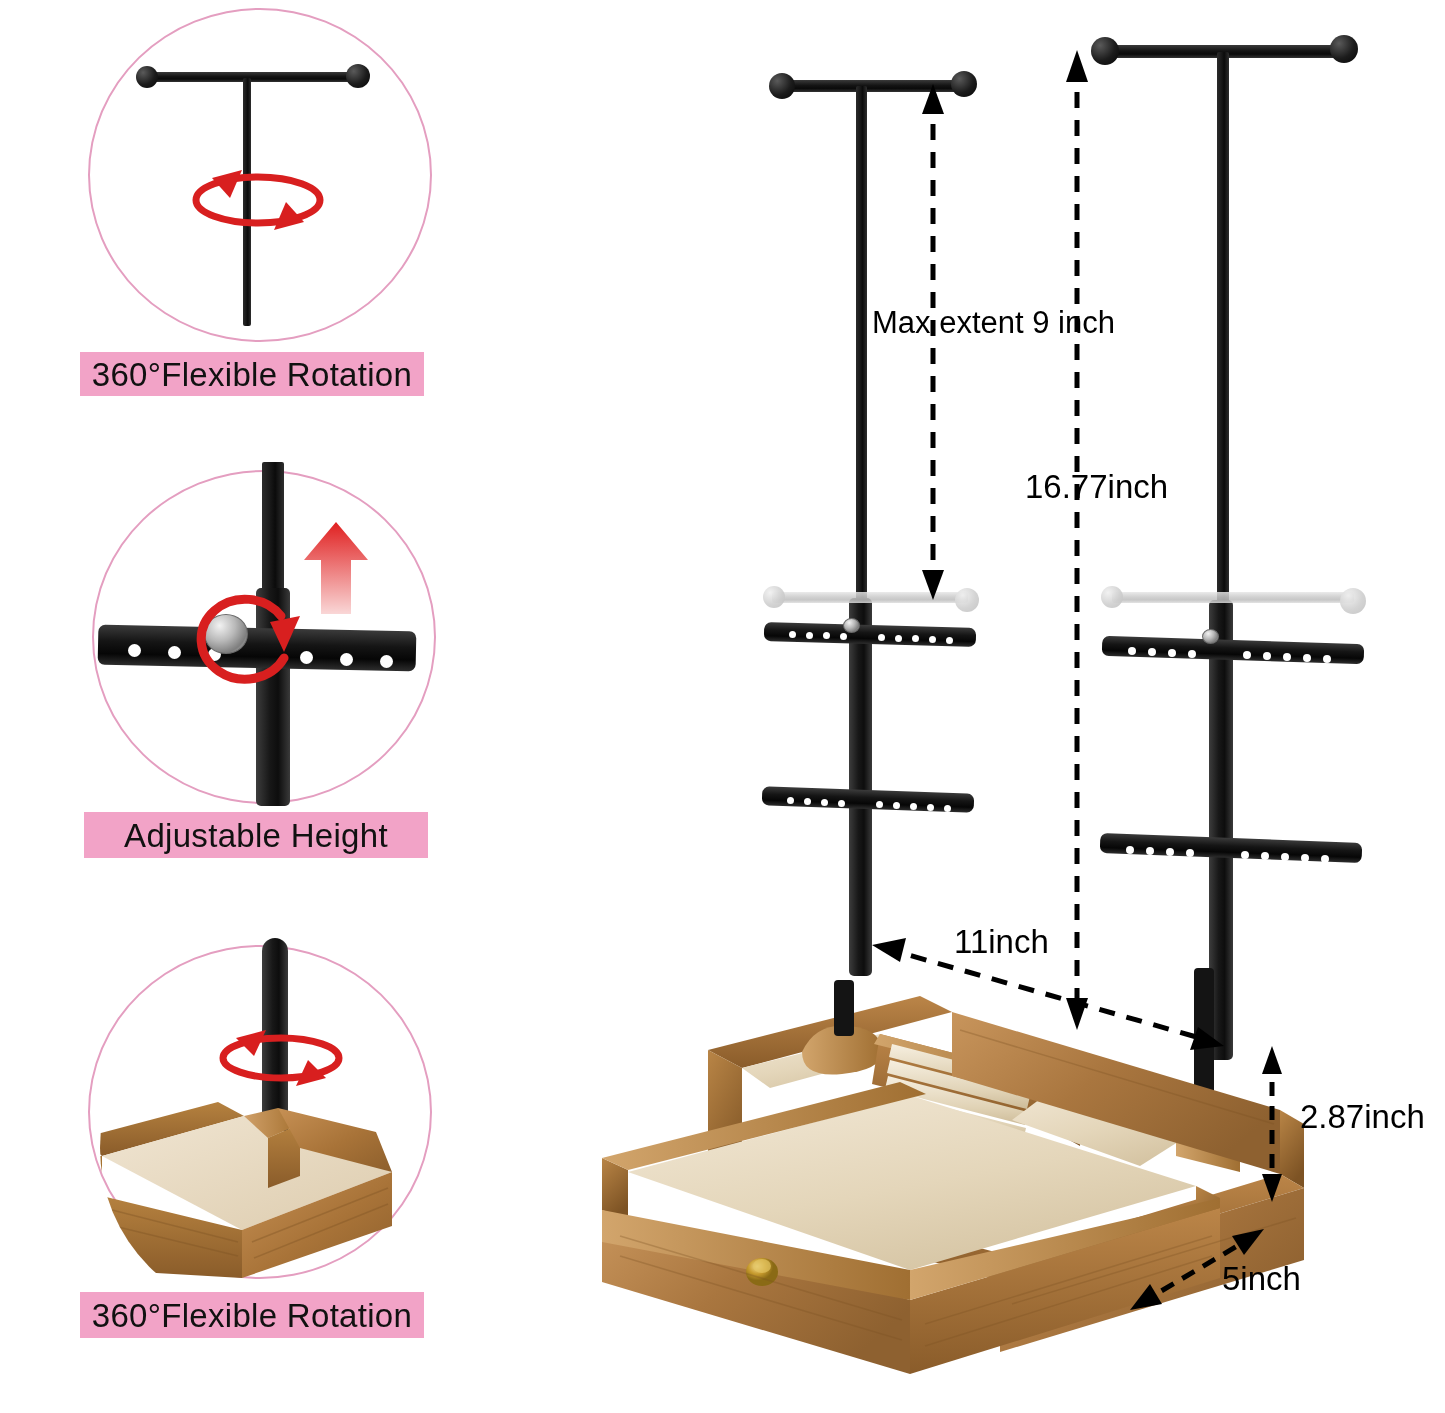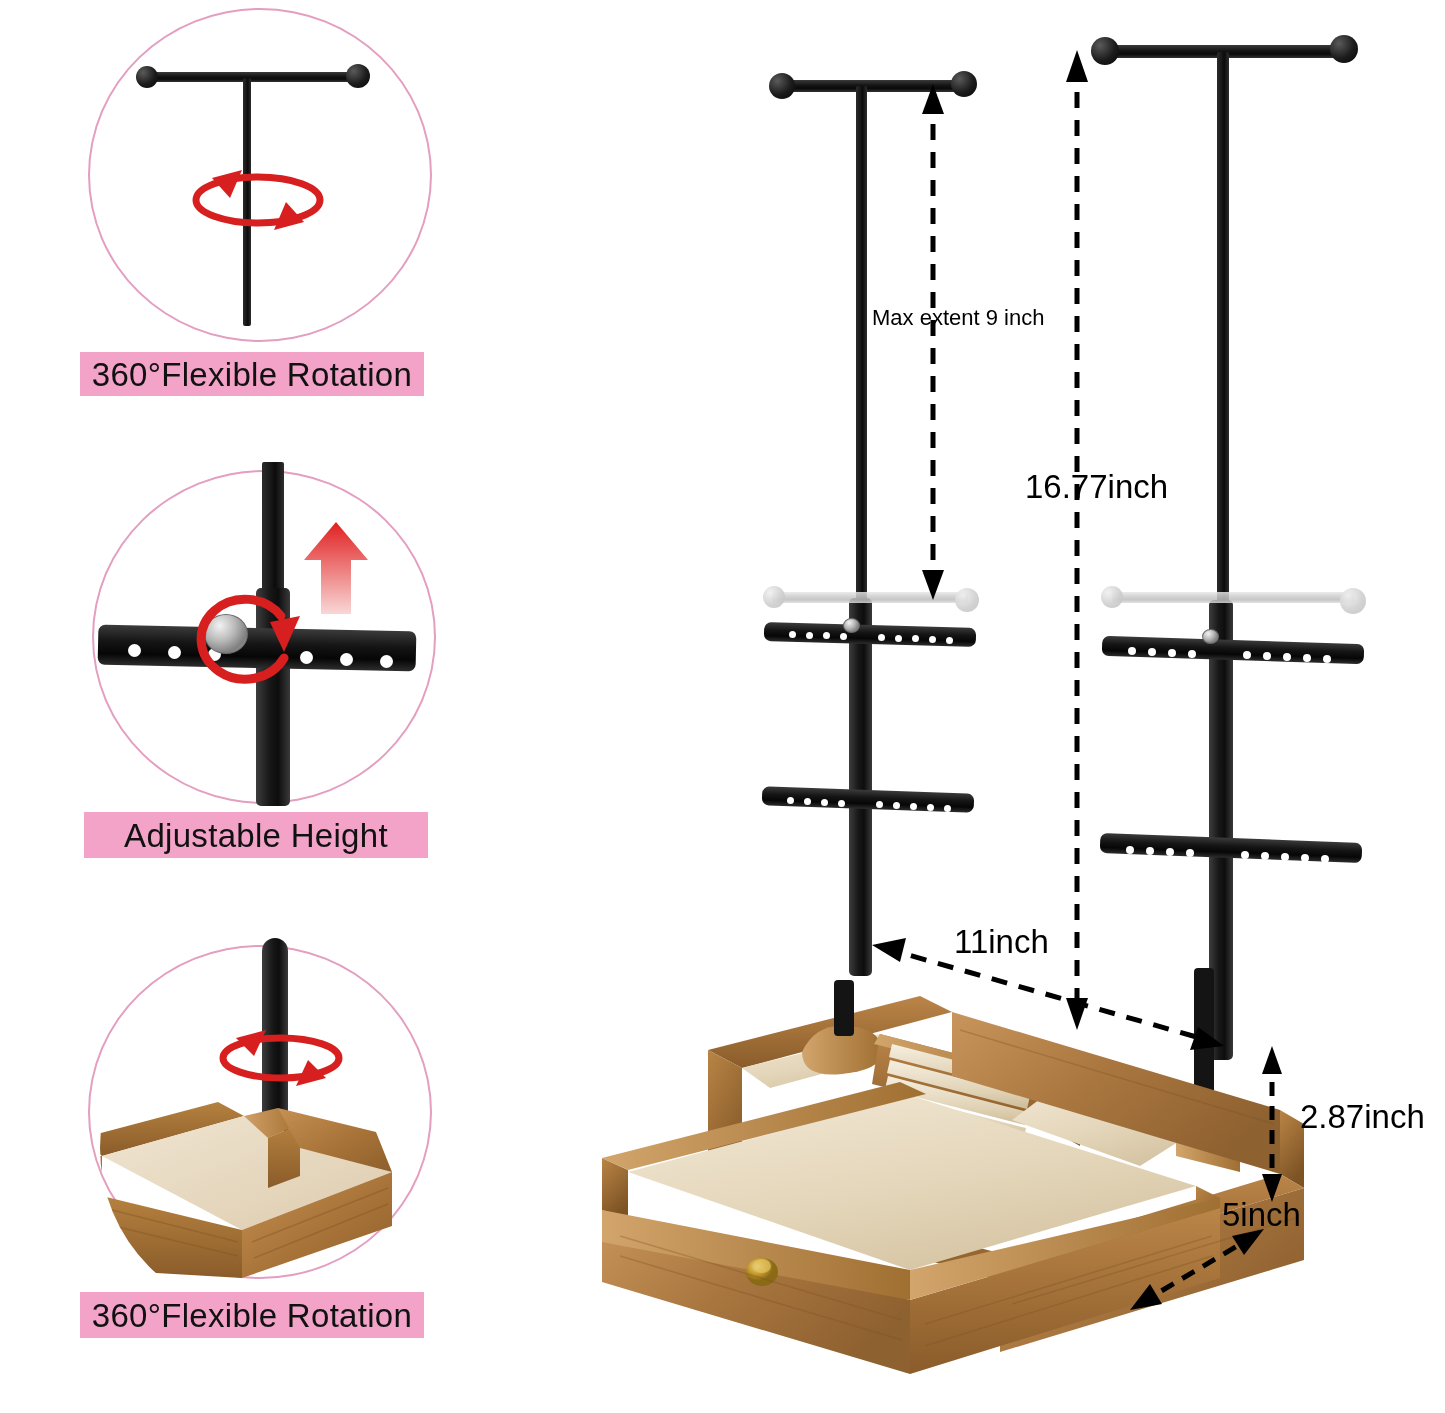--- a/index.html
+++ b/index.html
@@ -33,21 +33,21 @@
   
   .rot-arrow{position:absolute;}
   .up-arrow{position:absolute;}
 
   
   .knob{position:absolute;border-radius:50%;
         background:radial-gradient(circle at 35% 28%,#f2f2f2 0%,#b9b9b9 40%,#7e7e7e 72%,#c9c9c9 100%);
         border:1px solid #6a6a6a;}
 
   
-  .dim{position:absolute;color:#000000;font-size:22px;white-space:nowrap;line-height:1;}
+  .dim{position:absolute;color:#000000;font-size:31px;white-space:nowrap;line-height:1;}
   .dim-lg{font-size:33px;}
 
   svg{overflow:visible;}
 </style>
 </head>
 <body>
 
 <div class="stage">
 
   <div class="feature">
@@ -357,16 +357,16 @@
 
       <line x1="1141" y1="1303" x2="1254" y2="1236" stroke="#000" stroke-width="5" stroke-dasharray="14 10"></line>
       <polygon points="1130,1310 1150,1284 1162,1304" fill="#000"></polygon>
       <polygon points="1264,1229 1244,1255 1232,1236" fill="#000"></polygon>
     </svg>
 
     <div class="dim" style="left:872px;top:307px;">Max extent 9 inch</div>
     <div class="dim dim-lg" style="left:1025px;top:470px;">16.77inch</div>
     <div class="dim dim-lg" style="left:954px;top:925px;">11inch</div>
     <div class="dim dim-lg" style="left:1300px;top:1100px;">2.87inch</div>
-    <div class="dim dim-lg" style="left:1222px;top:1198px;">5inch</div>
+    <div class="dim dim-lg" style="left:1222px;top:1262px;">5inch</div>
 
   </div>
 </div>
 
 </body></html>

